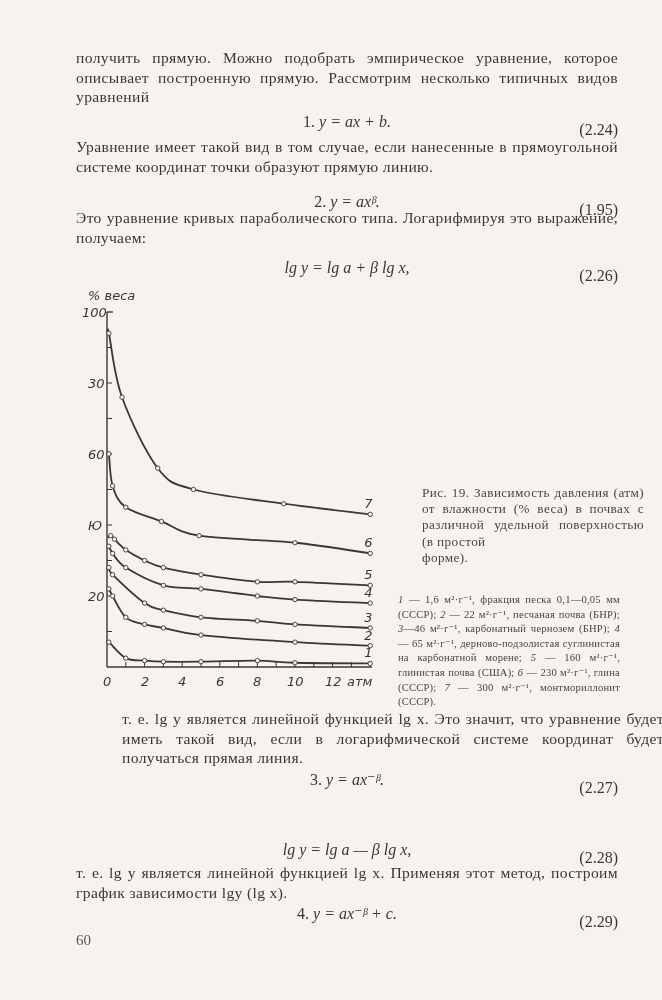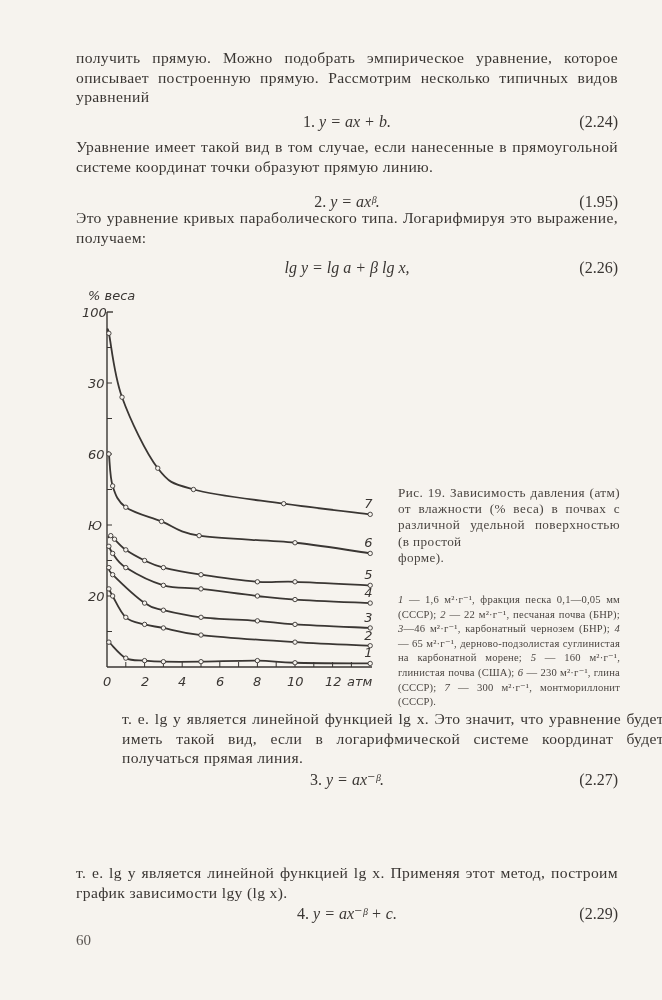--- a/index.html
+++ b/index.html
@@ -16,21 +16,21 @@
     font-size: 15.6px; line-height: 19.5px;
     text-align: justify; text-align-last: left;
     letter-spacing: 0.35px;
   }
   .eq {
     position: absolute; left: 76px; width: 542px; height: 22px;
     font-size: 16px; line-height: 22px;
   }
   .eq .formula { position: absolute; left: 0; right: 0; text-align: center; font-style: italic; }
   .eq .formula .num { font-style: normal; }
-  .eq .tag { position: absolute; right: 0; top: 0; font-style: normal; text-align: right; }
+  .eq .tag { position: absolute; right: 0; top: 8px; font-style: normal; text-align: right; }
   .caption {
     position: absolute; left: 398px; width: 222px;
     font-size: 13.2px; line-height: 16.2px; color: #4a4541;
     text-align: justify; text-align-last: left; letter-spacing: 0.4px;
   }
   .caption-title .center-last { display: block; }
   .legend-text {
     position: absolute; left: 398px; width: 222px;
     font-size: 10.6px; line-height: 14.6px; color: #4a4541;
     text-align: justify; letter-spacing: 0.2px;
@@ -184,21 +184,21 @@
         <text class="curve-label" x="294.2" y="228.35">7</text>
         <text class="curve-label" x="294.2" y="267.4">6</text>
         <text class="curve-label" x="294.2" y="299.35">5</text>
         <text class="curve-label" x="294.2" y="317.1">4</text>
         <text class="curve-label" x="294.2" y="341.95">3</text>
         <text class="curve-label" x="294.2" y="359.7">2</text>
         <text class="curve-label" x="294.2" y="377.45">1</text>
       </g>
   </svg>
 
-  <div class="caption caption-title" style="top:485px;">
+  <div class="caption caption-title" style="top:485px;margin-left:24px;">
     <span>Рис. 19. Зависимость давления (атм) от влажности (% веса) в почвах с различной удельной поверхностью (в простой</span>
     <span class="center-last">форме).</span>
   </div>
 
   <div class="legend-text" style="top:593px;">
     <span><i>1</i> <span>— 1,6 м²·г⁻¹, фракция песка 0,1—0,05 мм (СССР);</span></span>
     <span><i>2</i> <span>— 22 м²·г⁻¹, песчаная почва (БНР);</span></span>
     <span><i>3</i><span>—46 м²·г⁻¹, карбонатный чернозем (БНР);</span></span>
     <span><i>4</i> <span>— 65 м²·г⁻¹, дерново-подзолистая суглинистая на карбонатной морене;</span></span>
     <span><i>5</i> <span>— 160 м²·г⁻¹, глинистая почва (США);</span></span>
@@ -207,20 +207,24 @@
   </div>
 
   <div class="para" style="top:709px;margin-left:46px;">т. е. lg y является линейной функцией lg x. Это значит, что уравнение будет иметь такой вид, если в логарифмической системе координат будет получаться прямая линия.</div>
 
   <div class="eq" style="top:769px;">
     <div class="formula"><span class="num">3.</span> <span>y = ax⁻ᵝ.</span></div>
     <div class="tag">(2.27)</div>
   </div>
 
 
+  <div class="eq" style="top:839px;">
+    <div class="formula"><span>lg y = lg a — β lg x,</span></div>
+    <div class="tag">(2.28)</div>
+  </div>
 
   <div class="para" style="top:863px;">т. е. lg y является линейной функцией lg x. Применяя этот метод, построим график зависимости lgy (lg x).</div>
 
   <div class="eq" style="top:903px;text-decoration:underline;">
     <div class="formula"><span class="num">4.</span> <span>y = ax⁻ᵝ + c.</span></div>
     <div class="tag">(2.29)</div>
   </div>
 
   <div class="page-number">60</div>
 </div>

